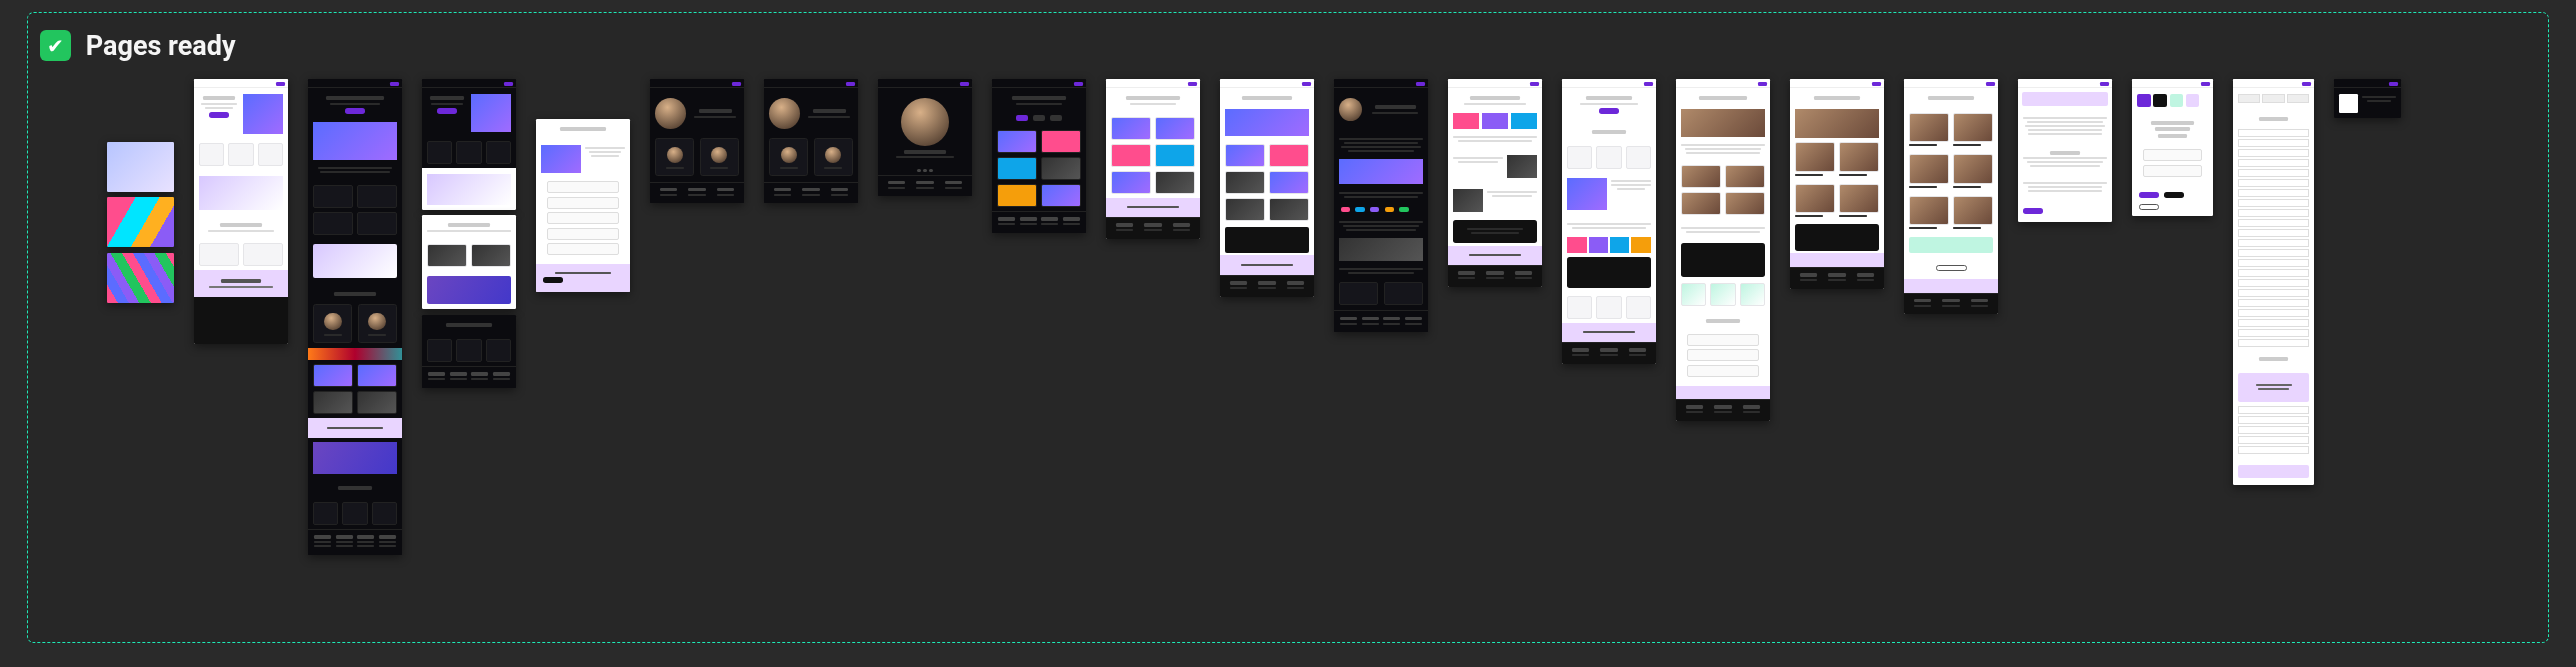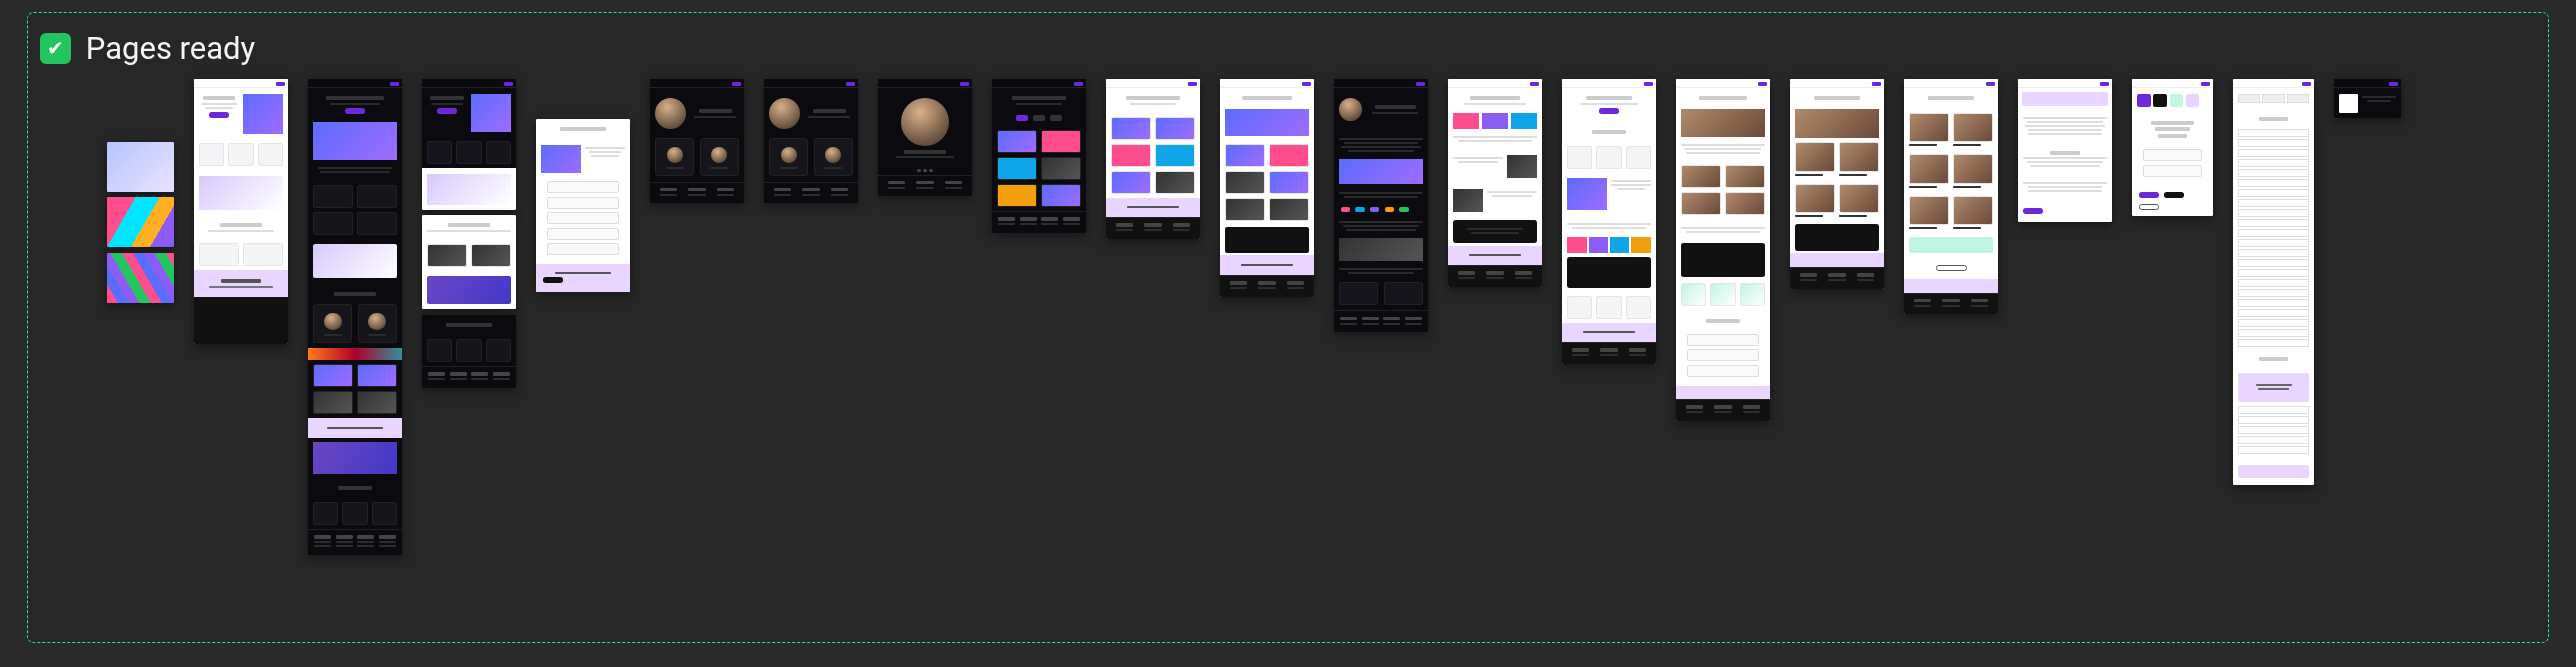--- a/index.html
+++ b/index.html
@@ -40,23 +40,23 @@
     height: 31px;
     border-radius: 6px;
     background: #22c55e;
     display: flex;
     align-items: center;
     justify-content: center;
     font-size: 20px;
     color: #fff;
   }
   .group-title {
-    font-size: 31px;
+    font-size: 27px;
     color: #f5f5f5;
-    font-weight: 400;
+    font-weight: 700;
     text-align: center;
   }
   .columns {
     position: absolute;
     left: 107px;
     top: 79px;
     display: flex;
     align-items: flex-start;
     gap: 20px;
   }

